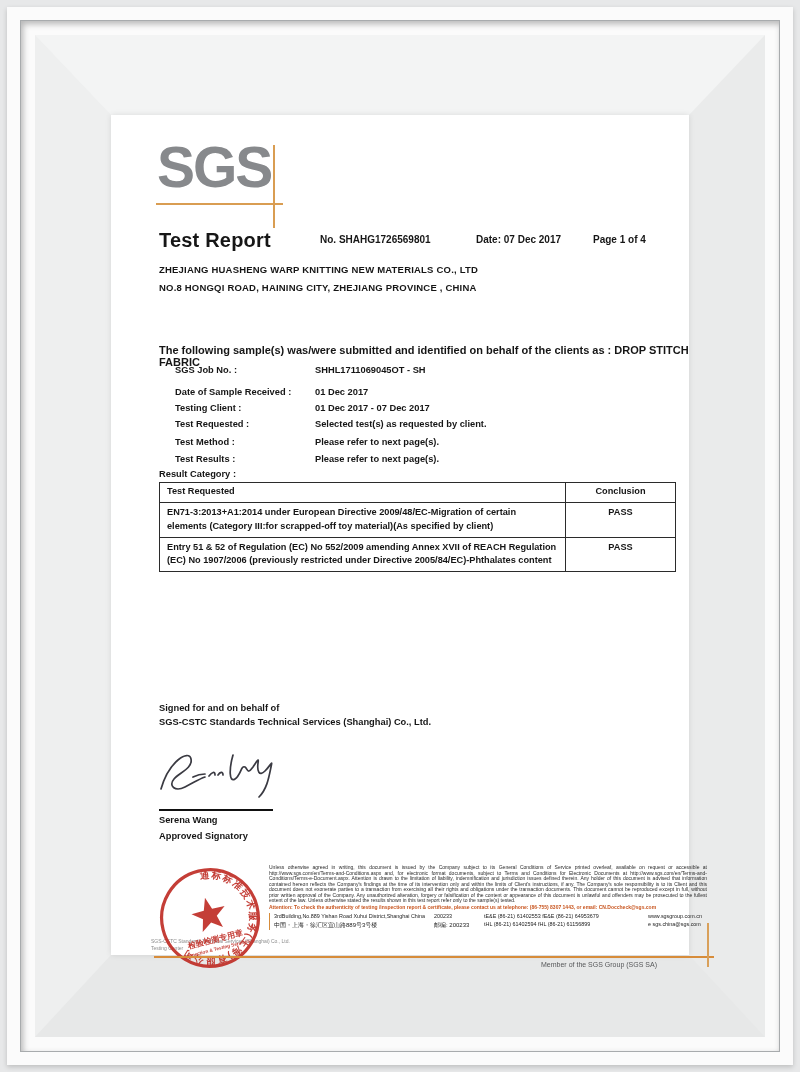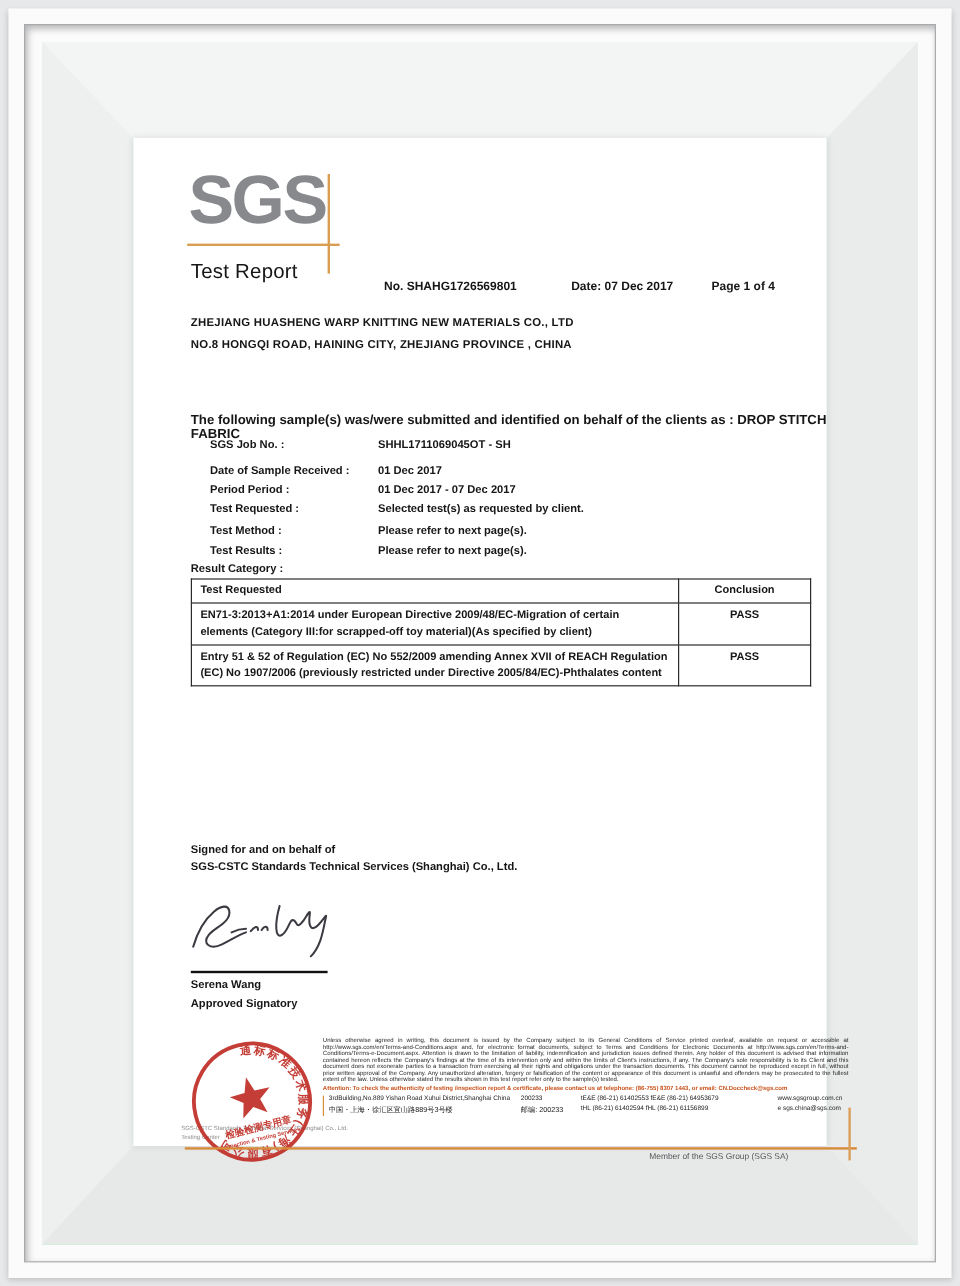--- a/index.html
+++ b/index.html
@@ -14,21 +14,21 @@
   .paper { position:absolute; inset:0; background:#fff; box-shadow:0 0 6px rgba(0,0,0,.10); color:#161616; }
 
   .abs { position:absolute; }
 
   
   .sgs-logo { left:46px; top:24px; font-size:57px; font-weight:bold; color:#87898c; letter-spacing:-2px; line-height:1; }
   .cross-h { left:45px; top:88px; width:127px; height:2px; background:#d99d52; }
   .cross-v { left:162px; top:30px; width:2px; height:83px; background:#d99d52; }
 
   
-  .title { left:48px; top:102px; font-size:17px; font-weight:normal; letter-spacing:.2px; }
+  .title { left:48px; top:114px; font-size:20px; font-weight:bold; letter-spacing:.2px; }
   .hmeta { top:119px; font-size:10px; font-weight:600; }
 
   
   .cline { left:48px; font-size:9.5px; font-weight:600; letter-spacing:.2px; }
   .intro { left:48px; top:229px; font-size:11px; font-weight:600; }
   .jrow  { left:48px; font-size:9.3px; font-weight:600; width:520px; }
   .jrow .lab { display:inline-block; width:140px;margin-left:16px; }
   .rsum { left:48px; top:354px; font-size:9.3px; font-weight:600; }
 
   
@@ -75,21 +75,21 @@
         <div class="abs hmeta" style="left:365px;">Date: 07 Dec 2017</div>
         <div class="abs hmeta" style="left:482px;">Page 1 of 4</div>
 
         <div class="abs cline" style="top:149px;">ZHEJIANG HUASHENG WARP KNITTING NEW MATERIALS CO., LTD</div>
         <div class="abs cline" style="top:167px;">NO.8 HONGQI ROAD, HAINING CITY, ZHEJIANG PROVINCE , CHINA</div>
 
         <div class="abs intro">The following sample(s) was/were submitted and identified on behalf of the clients as : DROP STITCH FABRIC</div>
 
         <div class="abs jrow" style="top:250px;"><span class="lab">SGS Job No. :</span><span>SHHL1711069045OT - SH</span></div>
         <div class="abs jrow" style="top:272px;"><span class="lab">Date of Sample Received :</span><span>01 Dec 2017</span></div>
-        <div class="abs jrow" style="top:288px;"><span class="lab">Period Period :</span><span>01 Dec 2017 - 07 Dec 2017</span></div>
+        <div class="abs jrow" style="top:288px;"><span class="lab">Testing Client :</span><span>01 Dec 2017 - 07 Dec 2017</span></div>
         <div class="abs jrow" style="top:304px;"><span class="lab">Test Requested :</span><span>Selected test(s) as requested by client.</span></div>
         <div class="abs jrow" style="top:322px;"><span class="lab">Test Method :</span><span>Please refer to next page(s).</span></div>
         <div class="abs jrow" style="top:339px;"><span class="lab">Test Results :</span><span>Please refer to next page(s).</span></div>
 
         <div class="abs rsum">Result Category :</div>
 
         <table class="abs rtable">
           <colgroup>
               <col style="width:406px;">
               <col style="width:110px;">

